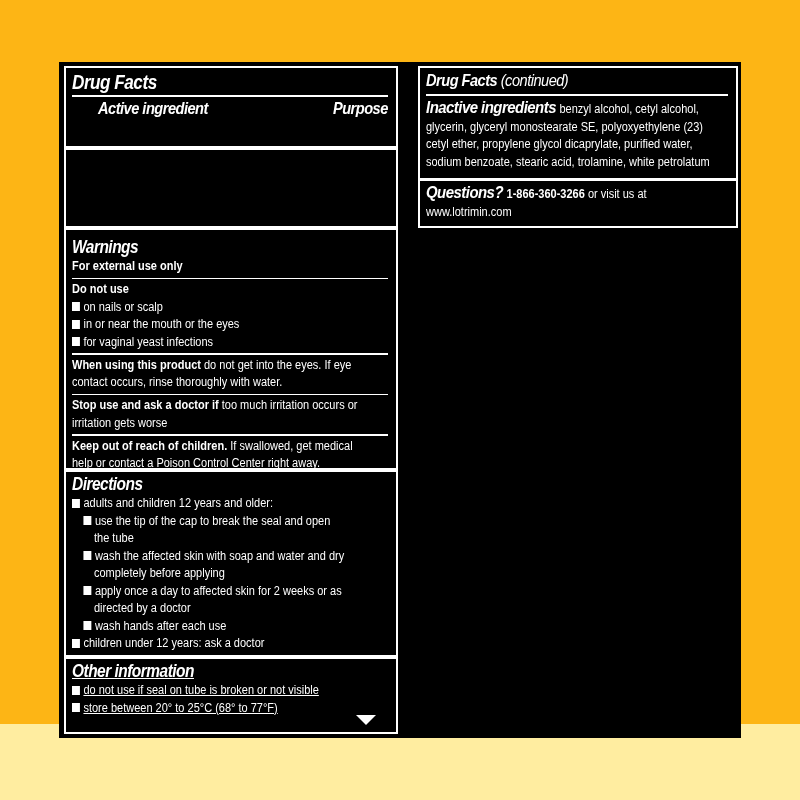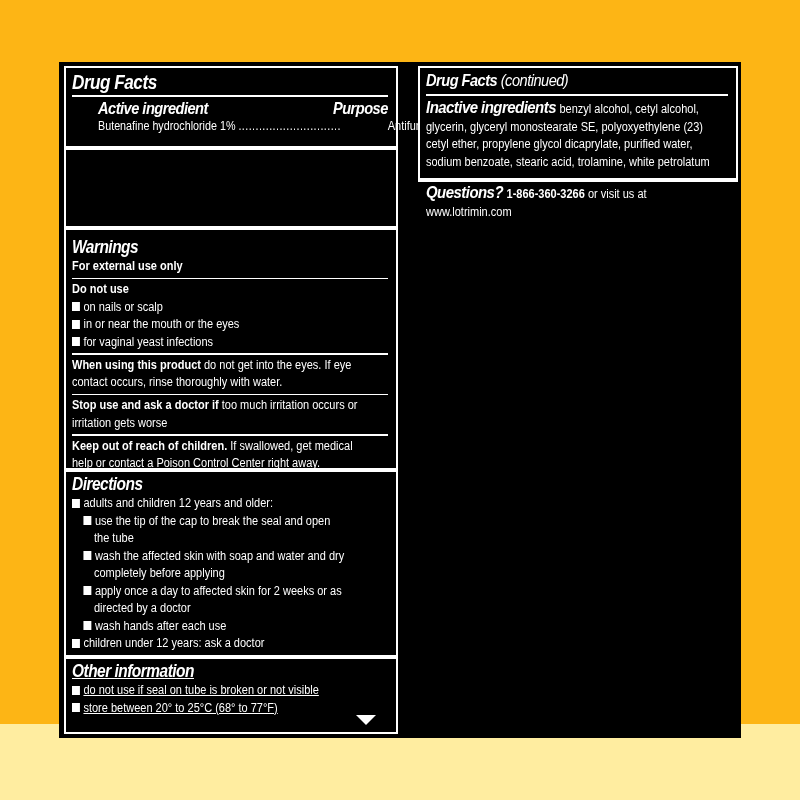--- a/index.html
+++ b/index.html
@@ -17,21 +17,21 @@
     .panel {
       position: absolute; left: 59px; top: 62px; width: 682px; height: 676px;
       background: #000;
     }
     .box {
       position: absolute;
       border: 2px solid #fff;
       background: #000;
     }
     .box-left { left: 5px; top: 4px; width: 334px; height: 668px; }
-    .box-right { left: 359px; top: 4px; width: 320px; height: 116px; }
+    .box-right { left: 359px; top: 4px; width: 320px; height: 162px; }
 
     .section { position: absolute; left: 0; right: 0; padding: 0 8px 0 6px; }
     .thick-rule { position: absolute; left: 0; right: 0; height: 4px; background: #fff; }
     .thin-rule { height: 1.5px; background: #fff; margin: 2px 0 2px 0; }
 
     .h-title {
       font-family: "Liberation Sans Narrow", "Liberation Sans", sans-serif;
       font-weight: bold; font-style: italic;
       font-size: 18px; letter-spacing: -0.6px;
       transform: scaleX(0.86); transform-origin: left center;
@@ -68,27 +68,20 @@
 <div class="panel">
 
   <div class="box box-left">
 
     <div class="section" style="top:2px;">
       <div class="h-title" style="font-size:20px;line-height:24px;">Drug Facts</div>
       <div class="thin-rule" style="margin:1px 0 1px 0;"></div>
       <div class="row">
         <div class="h-title h-sub">Active ingredient</div>
         <div class="h-title h-sub" style="transform-origin:right center;">Purpose</div>
-      </div>
-      <div class="row" style="margin-top:-2px;">
-        <div class="txt" style="transform:scaleX(0.86);">
-          <span>Butenafine hydrochloride 1%</span>
-          <span class="dots">..............................</span>
-        </div>
-        <div class="txt" style="transform-origin:right center;">Antifungal</div>
       </div>
     </div>
 
     <div class="thick-rule" style="top:78px;"></div>
 
 
     <div class="thick-rule" style="top:158px;"></div>
 
     <div class="section" style="top:168px;">
       <div class="h-title">Warnings</div>

